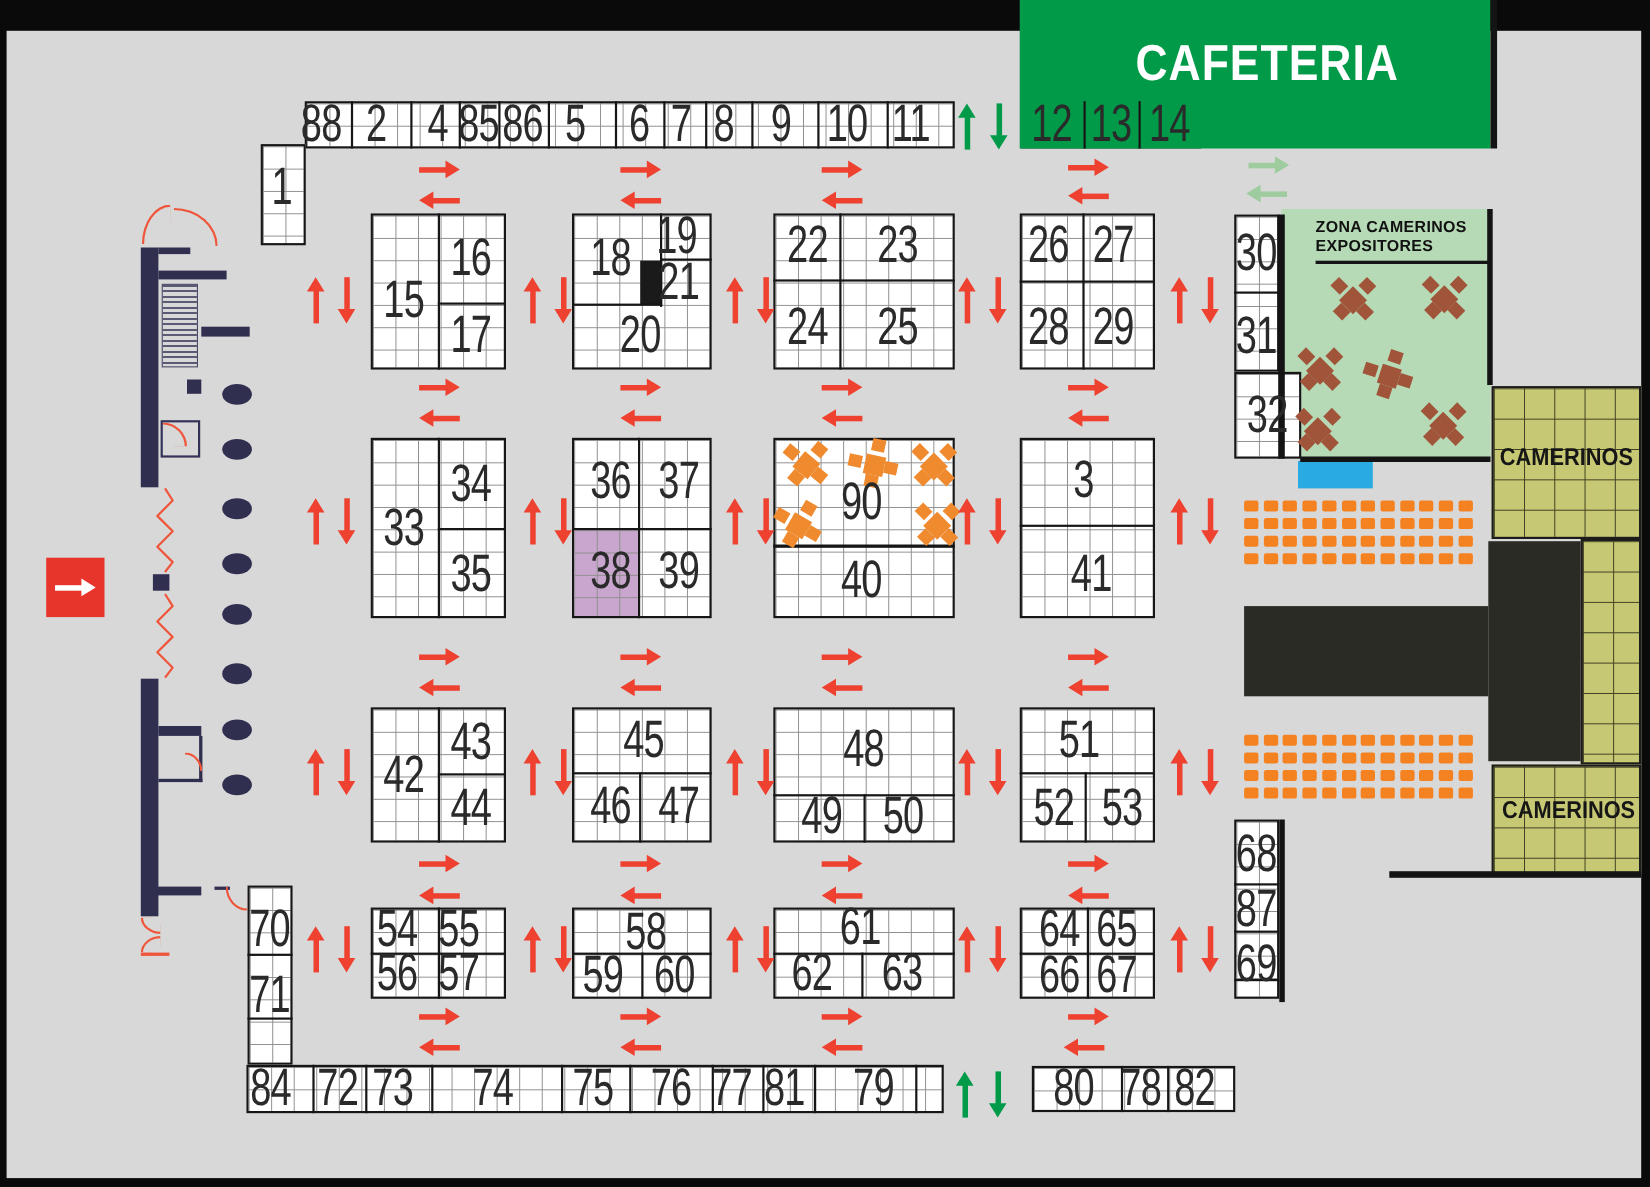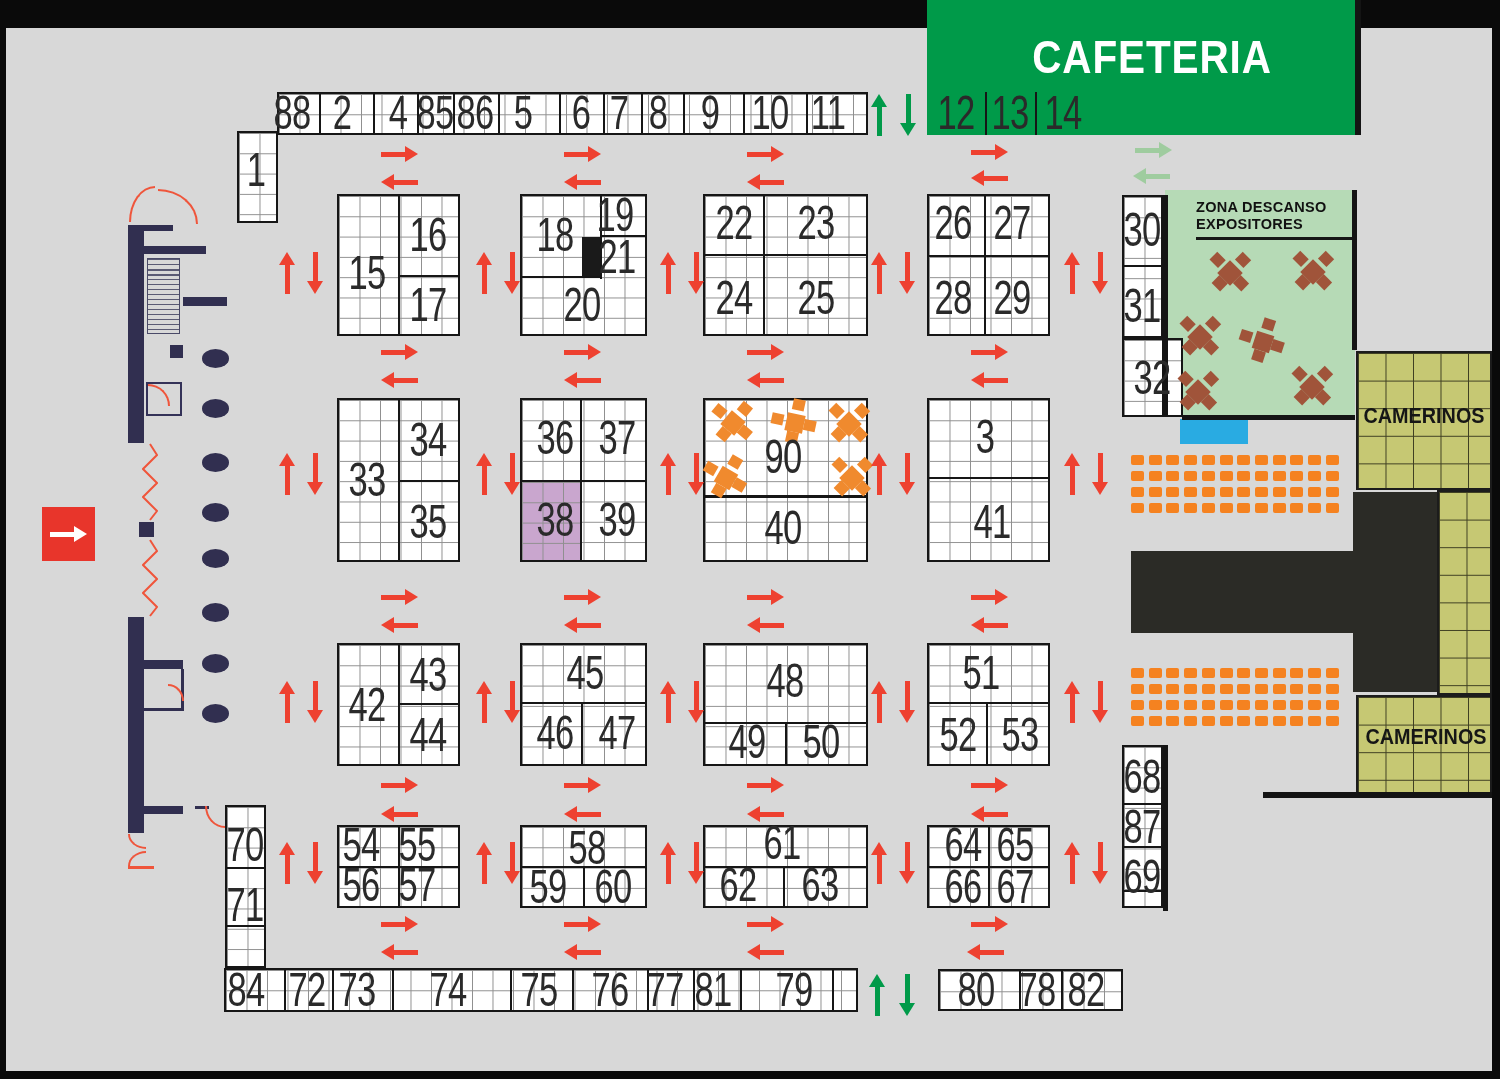--- a/index.html
+++ b/index.html
@@ -60,21 +60,21 @@
 <body>
 
 <div id="plan">
   <div id="floor"></div>
 
   <div class="caf"></div>
   <div class="frame" style="left:1355px;top:0;width:6px;height:135px"></div>
   <span class="cafttl" style="left:1152px;top:57px">CAFETERIA</span>
 
   <div class="zona"></div>
-  <span class="zttl" style="left:1196px;top:199px">ZONA DESCANSO</span>
+  <span class="zttl" style="left:1196px;top:199px">ZONA CAMERINOS</span>
   <span class="zttl" style="left:1196px;top:216px">EXPOSITORES</span>
   <i class="dv" style="left:1196px;top:237px;width:157px;height:3px"></i>
   <div class="frame" style="left:1162px;top:195px;width:6px;height:222px"></div>
   <div class="frame" style="left:1352px;top:190px;width:5px;height:160px"></div>
   <div class="frame" style="left:1182px;top:415px;width:173px;height:5px"></div>
   <div class="blue"></div>
 
   <div class="tb" style="--c:#a0543a;left:1221px;top:264px;transform:rotate(45deg)"></div>
   <div class="tb" style="--c:#a0543a;left:1304px;top:263px;transform:rotate(45deg)"></div>
   <div class="tb" style="--c:#a0543a;left:1191px;top:328px;transform:rotate(45deg)"></div>

